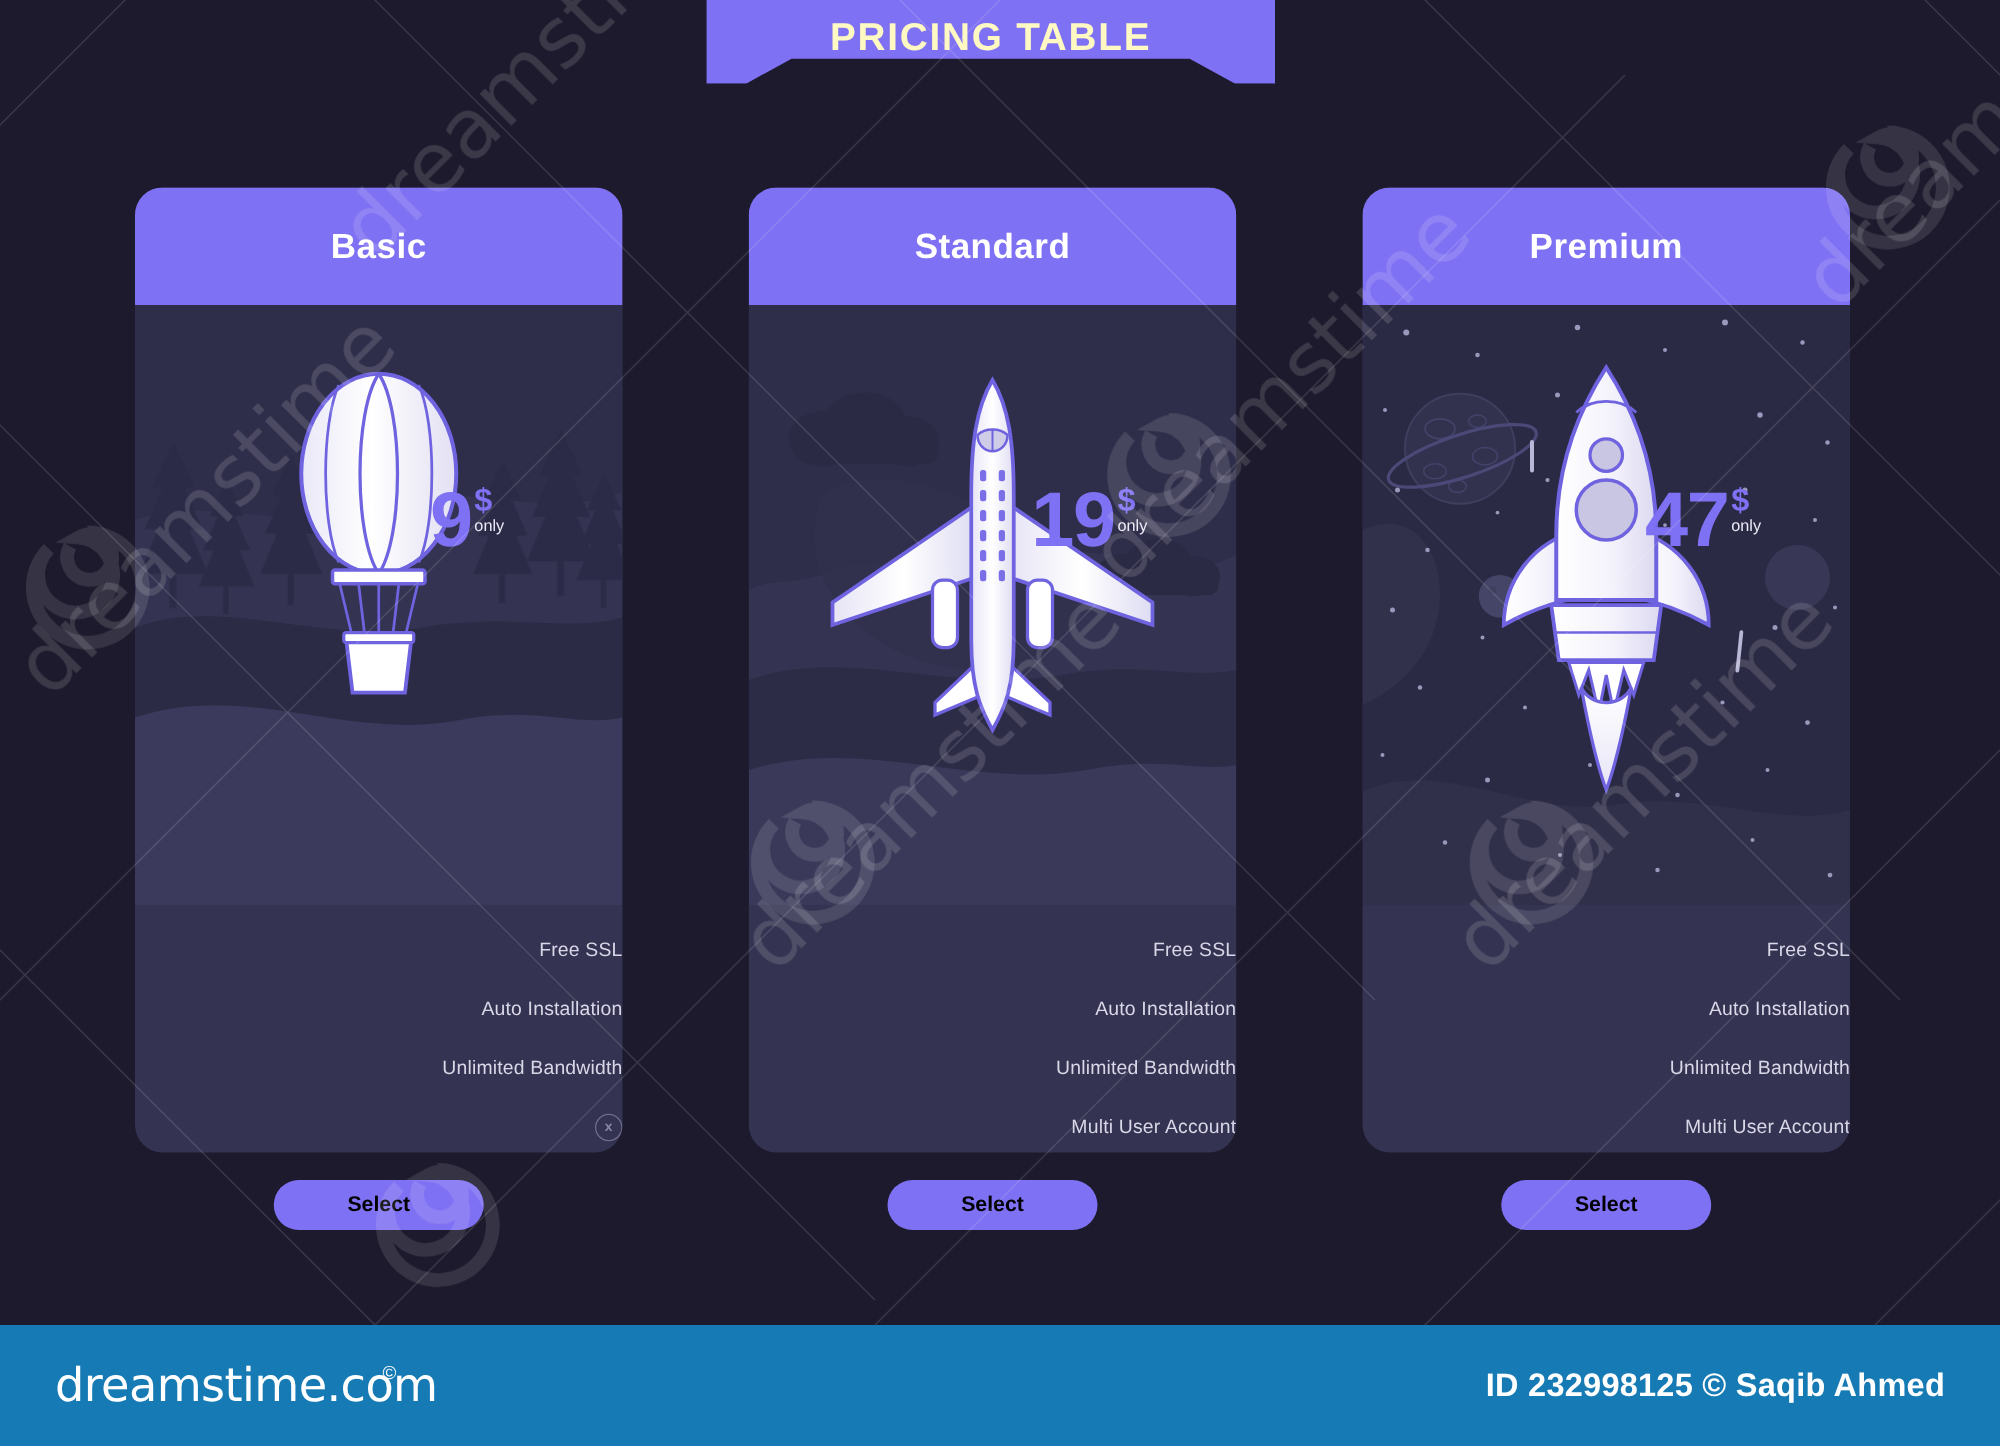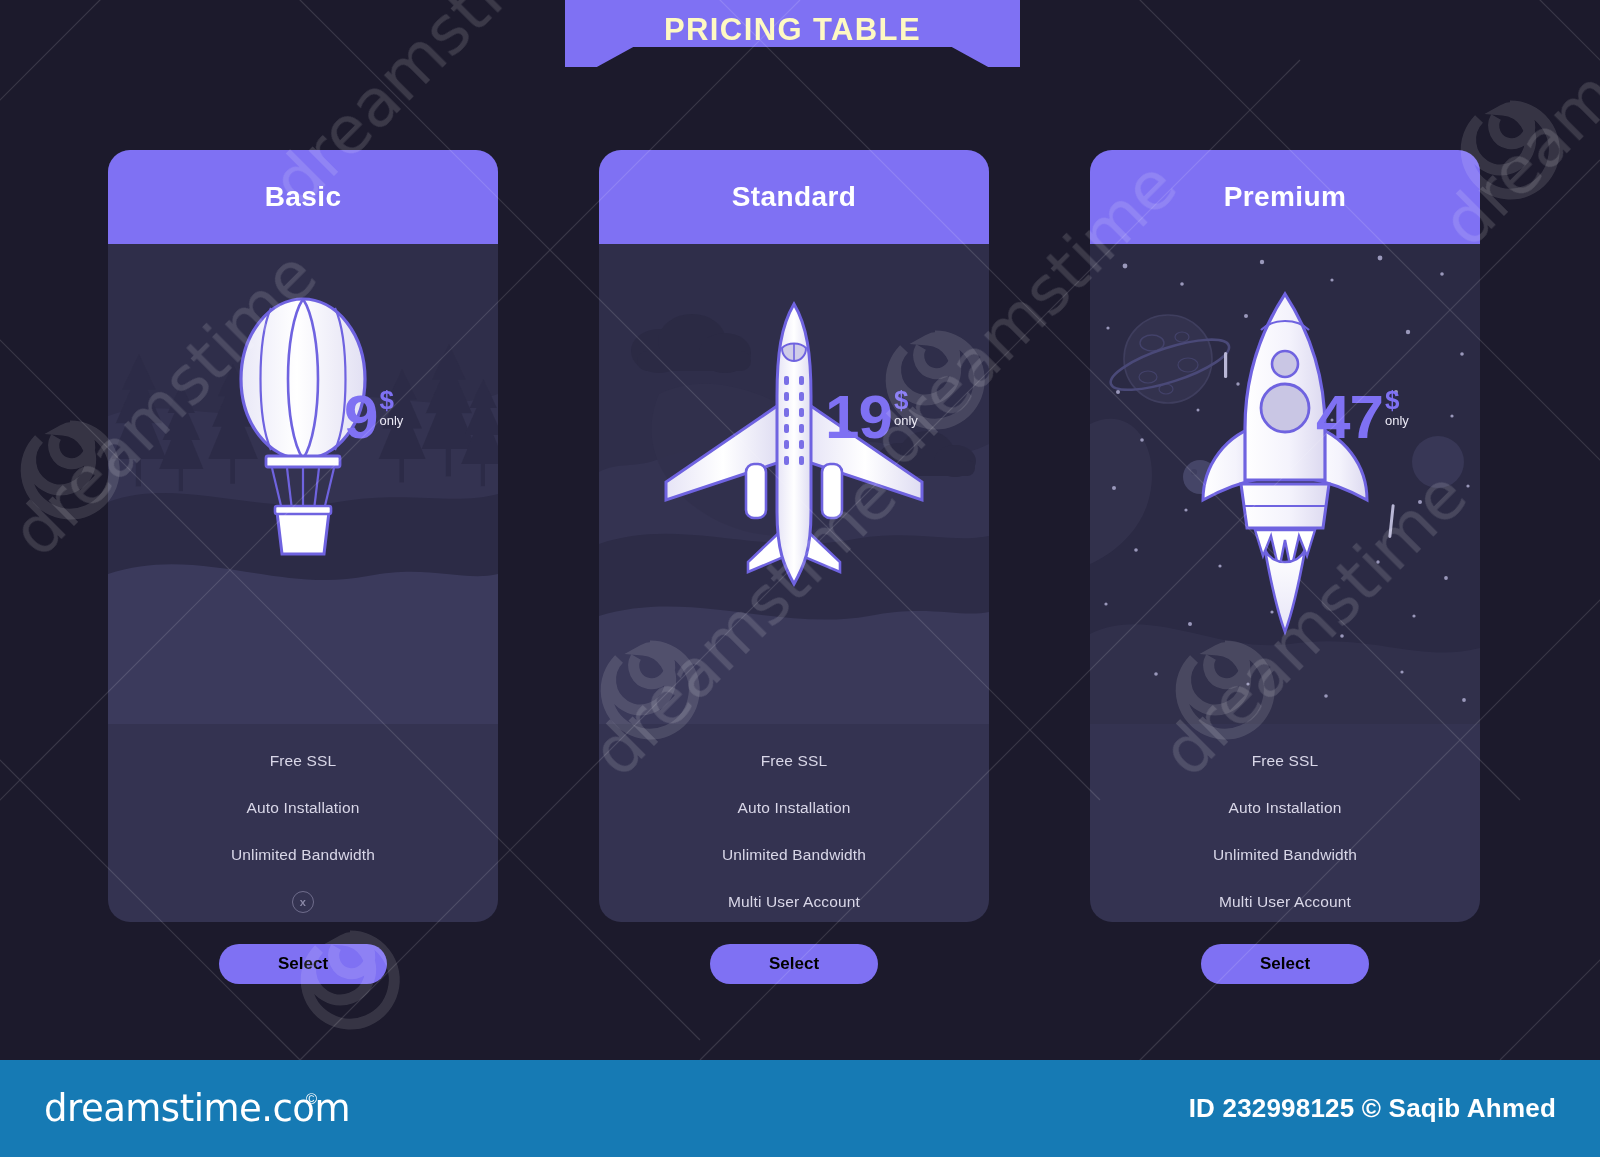--- a/index.html
+++ b/index.html
@@ -70,21 +70,21 @@
     color:#7f71f3; font-size:62px; font-weight:bold; line-height:56px;
     letter-spacing:-1px;
   }
   .price .side { display:flex; flex-direction:column; align-items:flex-start; margin-left:2px; }
   .price .cur { color:#7f71f3; font-size:26px; font-weight:bold; line-height:22px; }
   .price .only { color:#eceaf6; font-size:13px; font-weight:normal; line-height:17px; margin-top:1px; }
 
   
   .features {
     position:absolute; left:0; top:588px; width:100%;
-    display:flex; flex-direction:column; align-items:center;
+    display:flex; flex-direction:column; align-items:flex-end;
   }
   .feature {
     color:#d9d7e8; font-size:15.5px; height:46.8px;
     display:flex; align-items:center; justify-content:center;
     letter-spacing:.15px;
   }
   .xcircle {
     width:22px; height:22px; border-radius:50%;
     border:1.4px solid #6f6d8c;
     display:flex; align-items:center; justify-content:center;

